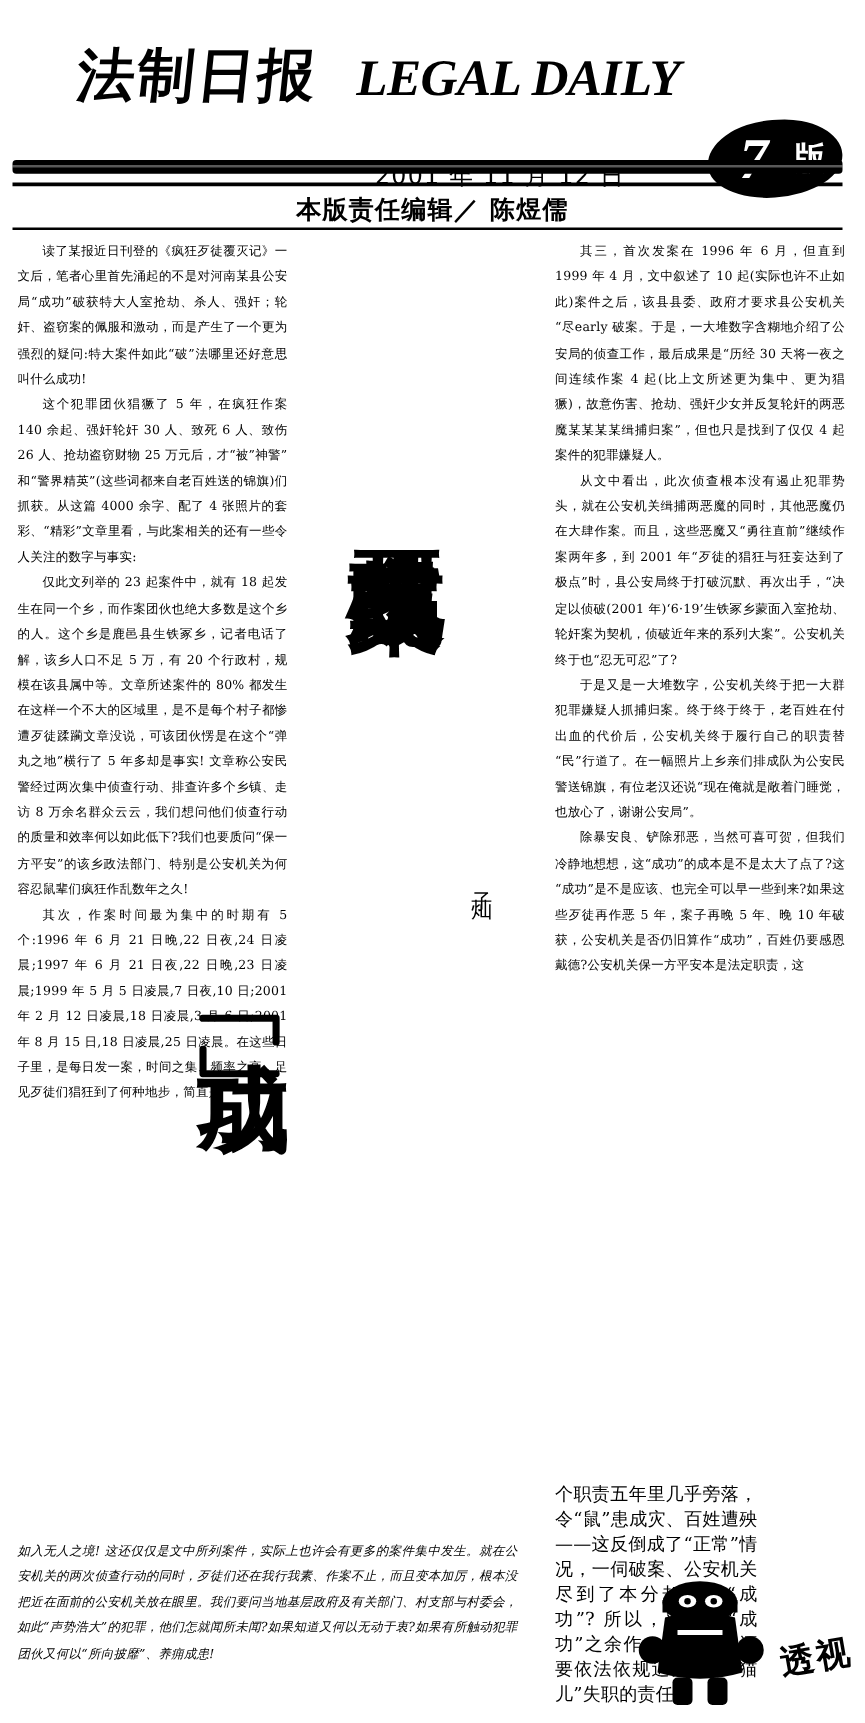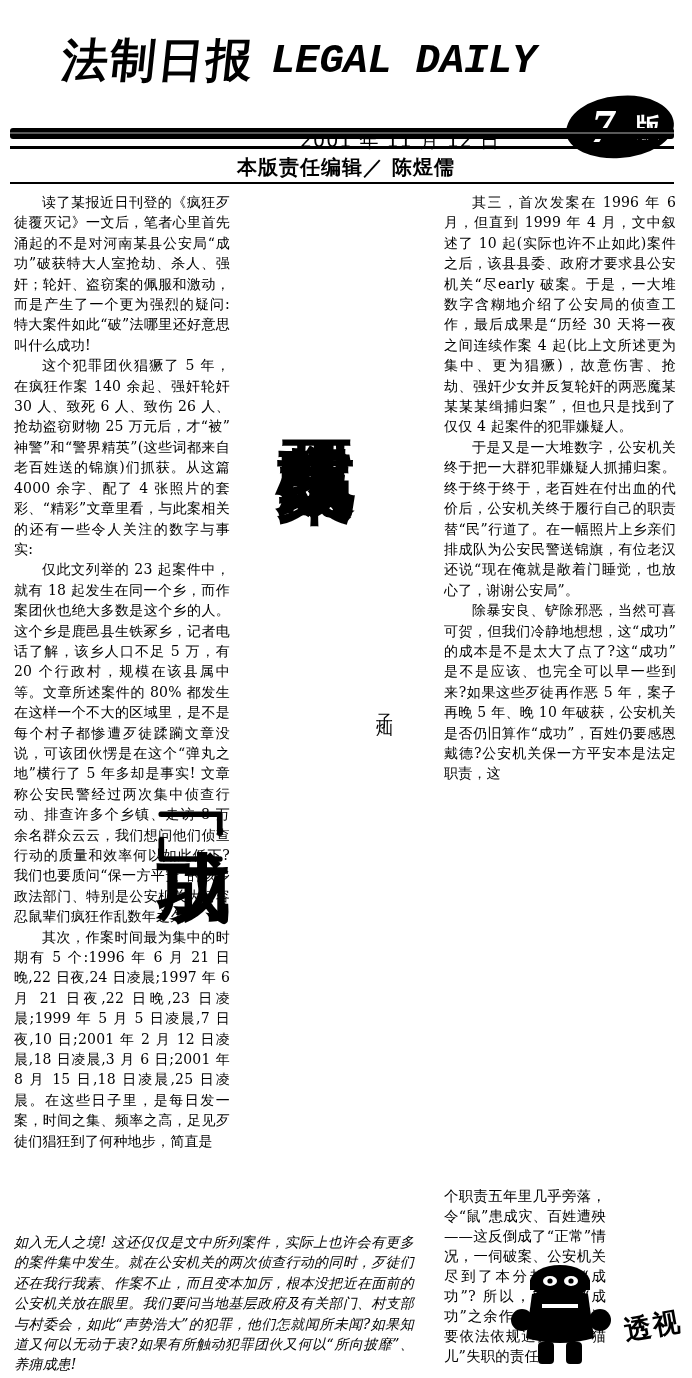--- a/index.html
+++ b/index.html
@@ -36,22 +36,22 @@
     font-family: "DejaVu Serif", serif;
     font-weight: bold;
     font-size: 46px;
     letter-spacing: 2px;
     transform: skewX(-6deg);
     color: #000;
     white-space: nowrap;
   }
   .logo-en {
     position: absolute;
-    left: 271px; top: 38px;
-    font-family: Liberation Mono, monospace;
+    left: 285px; top: 38px;
+    font-family: Liberation Serif, serif;
     font-style: italic;
     font-weight: bold;
     font-size: 41px;
     letter-spacing: -0.5px;
     color: #000;
     white-space: nowrap;
   }
   .masthead-date {
     position: absolute;
     left: 300px; top: 88px;
@@ -138,21 +138,21 @@
   .rule-under-editor {
     position: absolute;
     left: 10px; top: 182px;
     width: 664px; height: 2px;
     background: #000;
   }
 
   
   .col {
     position: absolute;
-    font-size: 14px;
+    font-size: 10px;
     line-height: 20.4px;
     text-align: justify;
     text-justify: inter-character;
     letter-spacing: 0.2px;
   }
   .col p {
     margin: 0;
     text-indent: 2em;
   }
   .col-left {
@@ -284,20 +284,21 @@
   <div class="headline" style="left:232px; top:378px; width:126px; height:700px; font-size:78px;">
   </div>
   <div class="byline">子灿</div>
 
   <div class="headline" style="left:138px; top:790px; height:470px; width:96px; font-size:74px; line-height:78px;">
     <span>「成功」</span>
   </div>
 
   <div class="col col-right">
     <p>其三，首次发案在 1996 年 6 月，但直到 1999 年 4 月，文中叙述了 10 起(实际也许不止如此)案件之后，该县县委、政府才要求县公安机关“尽early 破案。于是，一大堆数字含糊地介绍了公安局的侦查工作，最后成果是“历经 30 天将一夜之间连续作案 4 起(比上文所述更为集中、更为猖獗)，故意伤害、抢劫、强奸少女并反复轮奸的两恶魔某某某某缉捕归案”，但也只是找到了仅仅 4 起案件的犯罪嫌疑人。</p>
+    <p>从文中看出，此次侦查根本没有遏止犯罪势头，就在公安机关缉捕两恶魔的同时，其他恶魔仍在大肆作案。而且，这些恶魔又“勇往直前”继续作案两年多，到 2001 年“歹徒的猖狂与狂妄达到了极点”时，县公安局终于打破沉默、再次出手，“决定以侦破(2001 年)‘6·19’生铁冢乡蒙面入室抢劫、轮奸案为契机，侦破近年来的系列大案”。公安机关终于也“忍无可忍”了?</p>
     <p>于是又是一大堆数字，公安机关终于把一大群犯罪嫌疑人抓捕归案。终于终于终于，老百姓在付出血的代价后，公安机关终于履行自己的职责替“民”行道了。在一幅照片上乡亲们排成队为公安民警送锦旗，有位老汉还说“现在俺就是敞着门睡觉，也放心了，谢谢公安局”。</p>
     <p>除暴安良、铲除邪恶，当然可喜可贺，但我们冷静地想想，这“成功”的成本是不是太大了点了?这“成功”是不是应该、也完全可以早一些到来?如果这些歹徒再作恶 5 年，案子再晚 5 年、晚 10 年破获，公安机关是否仍旧算作“成功”，百姓仍要感恩戴德?公安机关保一方平安本是法定职责，这</p>
   </div>
 
   <div class="col col-right-bottom">
     <p style="text-indent:0">个职责五年里几乎旁落，令“鼠”患成灾、百姓遭殃——这反倒成了“正常”情况，一伺破案、公安机关尽到了本分却成了“成功”? 所以，对这个“成功”之余作一番反思，还要依法依规追究一下“猫儿”失职的责任!</p>
   </div>
 
   <div class="cartoon">
     <svg width="176" height="116" viewBox="0 0 176 116">

